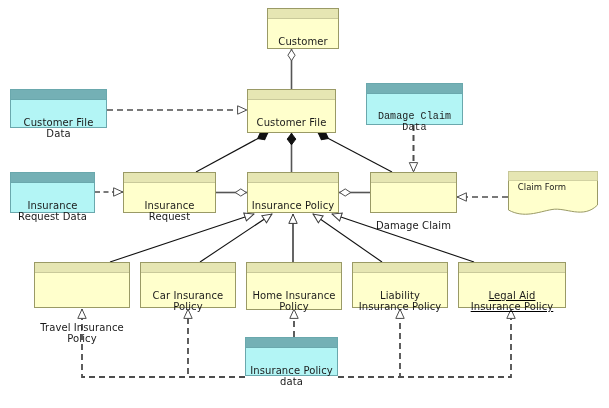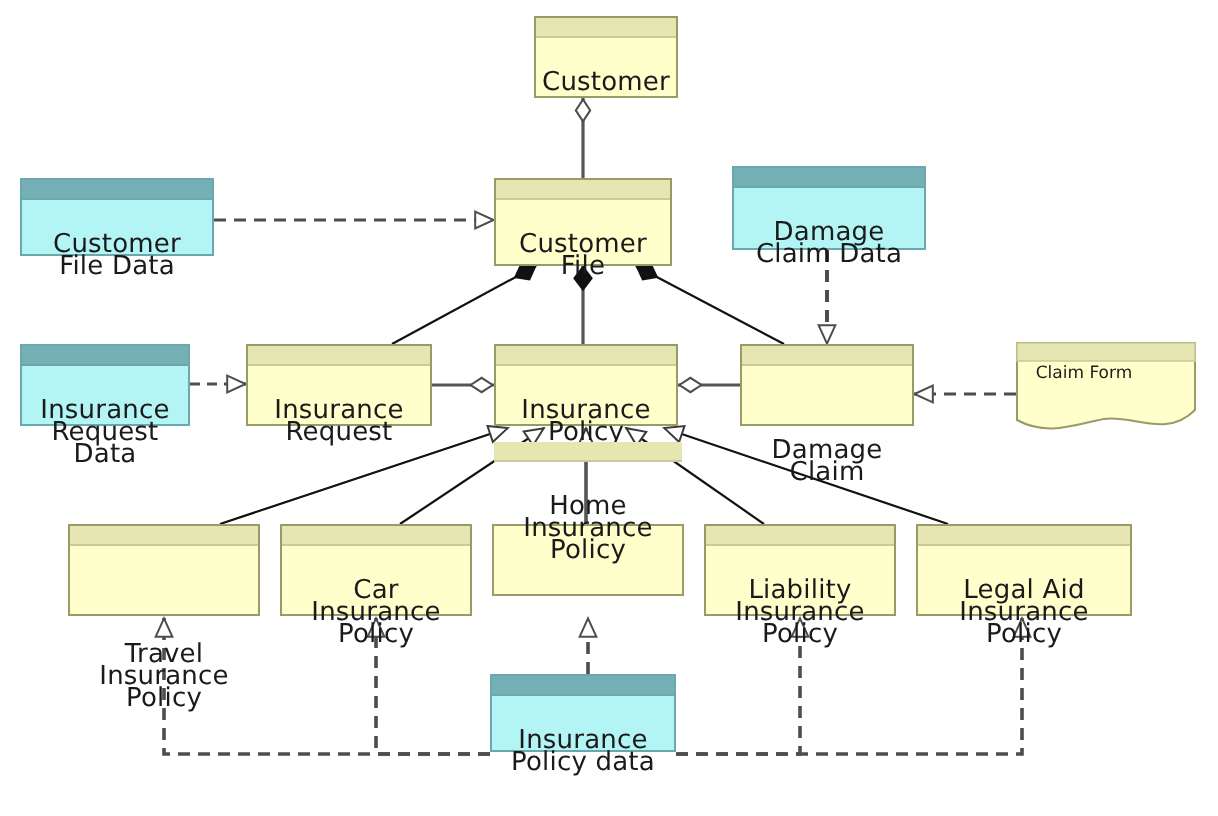--- a/index.html
+++ b/index.html
@@ -6,21 +6,21 @@
   body{width:609px;height:408px;overflow:hidden;
        font-family:"DejaVu Sans","Liberation Sans",sans-serif;}
   #canvas{position:relative;width:609px;height:408px;background:#ffffff;}
   svg#edges{position:absolute;left:0;top:0;width:609px;height:408px;}
 
   .node{position:absolute;box-sizing:border-box;border:1px solid #9a9a66;
         display:flex;flex-direction:column;align-items:stretch;}
   .node .band{height:9px;flex:0 0 9px;border-bottom:1px solid #c9c99a;}
   .node .body{flex:1 1 auto;display:flex;align-items:flex-start;
               justify-content:center;padding-top:1px;}
-  .node .lbl{font-size:13px;line-height:11px;color:#1a1a1a;text-align:center;
+  .node .lbl{font-size:10px;line-height:11px;color:#1a1a1a;text-align:center;
              padding:16px 3px;letter-spacing:.1px;}
 
   .cls{background:#ffffcc;}
   .cls .band{background:#e6e6b3;}
   .dat{background:#b3f5f5;border:1px solid #6aa8ad;}
   .dat .band{background:#74b0b5;border-bottom:1px solid #6aa8ad;}
 
   .doc{position:absolute;}
   .doc .lbl{position:absolute;left:0;right:0;top:11px;font-size:8.5px;
             line-height:11px;color:#1a1a1a;text-align:center;}
@@ -124,21 +124,21 @@
     </div>
   </div>
 
   <div class="node dat" style="left:10px;top:89px;width:97px;height:39px;">
     <div class="band"></div>
     <div class="body">
       <span class="lbl">Customer File Data</span>
     </div>
   </div>
 
-  <div class="node dat" style="left:366px;top:83px;width:97px;height:42px;">
+  <div class="node dat" style="left:366px;top:83px;width:97px;height:42px;font-family:Liberation Mono, monospace;">
     <div class="band"></div>
     <div class="body">
       <span class="lbl">Damage Claim Data</span>
     </div>
   </div>
 
   <div class="node dat" style="left:10px;top:172px;width:85px;height:41px;">
     <div class="band"></div>
     <div class="body">
       <span class="lbl">Insurance Request Data</span>
@@ -181,35 +181,35 @@
     </div>
   </div>
 
   <div class="node cls" style="left:140px;top:262px;width:96px;height:46px;">
     <div class="band"></div>
     <div class="body">
       <span class="lbl">Car Insurance Policy</span>
     </div>
   </div>
 
-  <div class="node cls" style="left:246px;top:262px;width:96px;height:36px;justify-content:flex-end;">
+  <div class="node cls" style="left:246px;top:262px;width:96px;height:48px;">
     <div class="band"></div>
     <div class="body">
       <span class="lbl">Home Insurance Policy</span>
     </div>
   </div>
 
   <div class="node cls" style="left:352px;top:262px;width:96px;height:46px;">
     <div class="band"></div>
     <div class="body">
       <span class="lbl">Liability Insurance Policy</span>
     </div>
   </div>
 
-  <div class="node cls" style="left:458px;top:262px;width:108px;height:46px;">
+  <div class="node cls" style="left:458px;top:262px;width:108px;height:46px;text-decoration:underline;">
     <div class="band"></div>
     <div class="body">
       <span class="lbl">Legal Aid Insurance Policy</span>
     </div>
   </div>
 
   <div class="node dat" style="left:245px;top:337px;width:93px;height:39px;">
     <div class="band"></div>
     <div class="body">
       <span class="lbl">Insurance Policy data</span>

